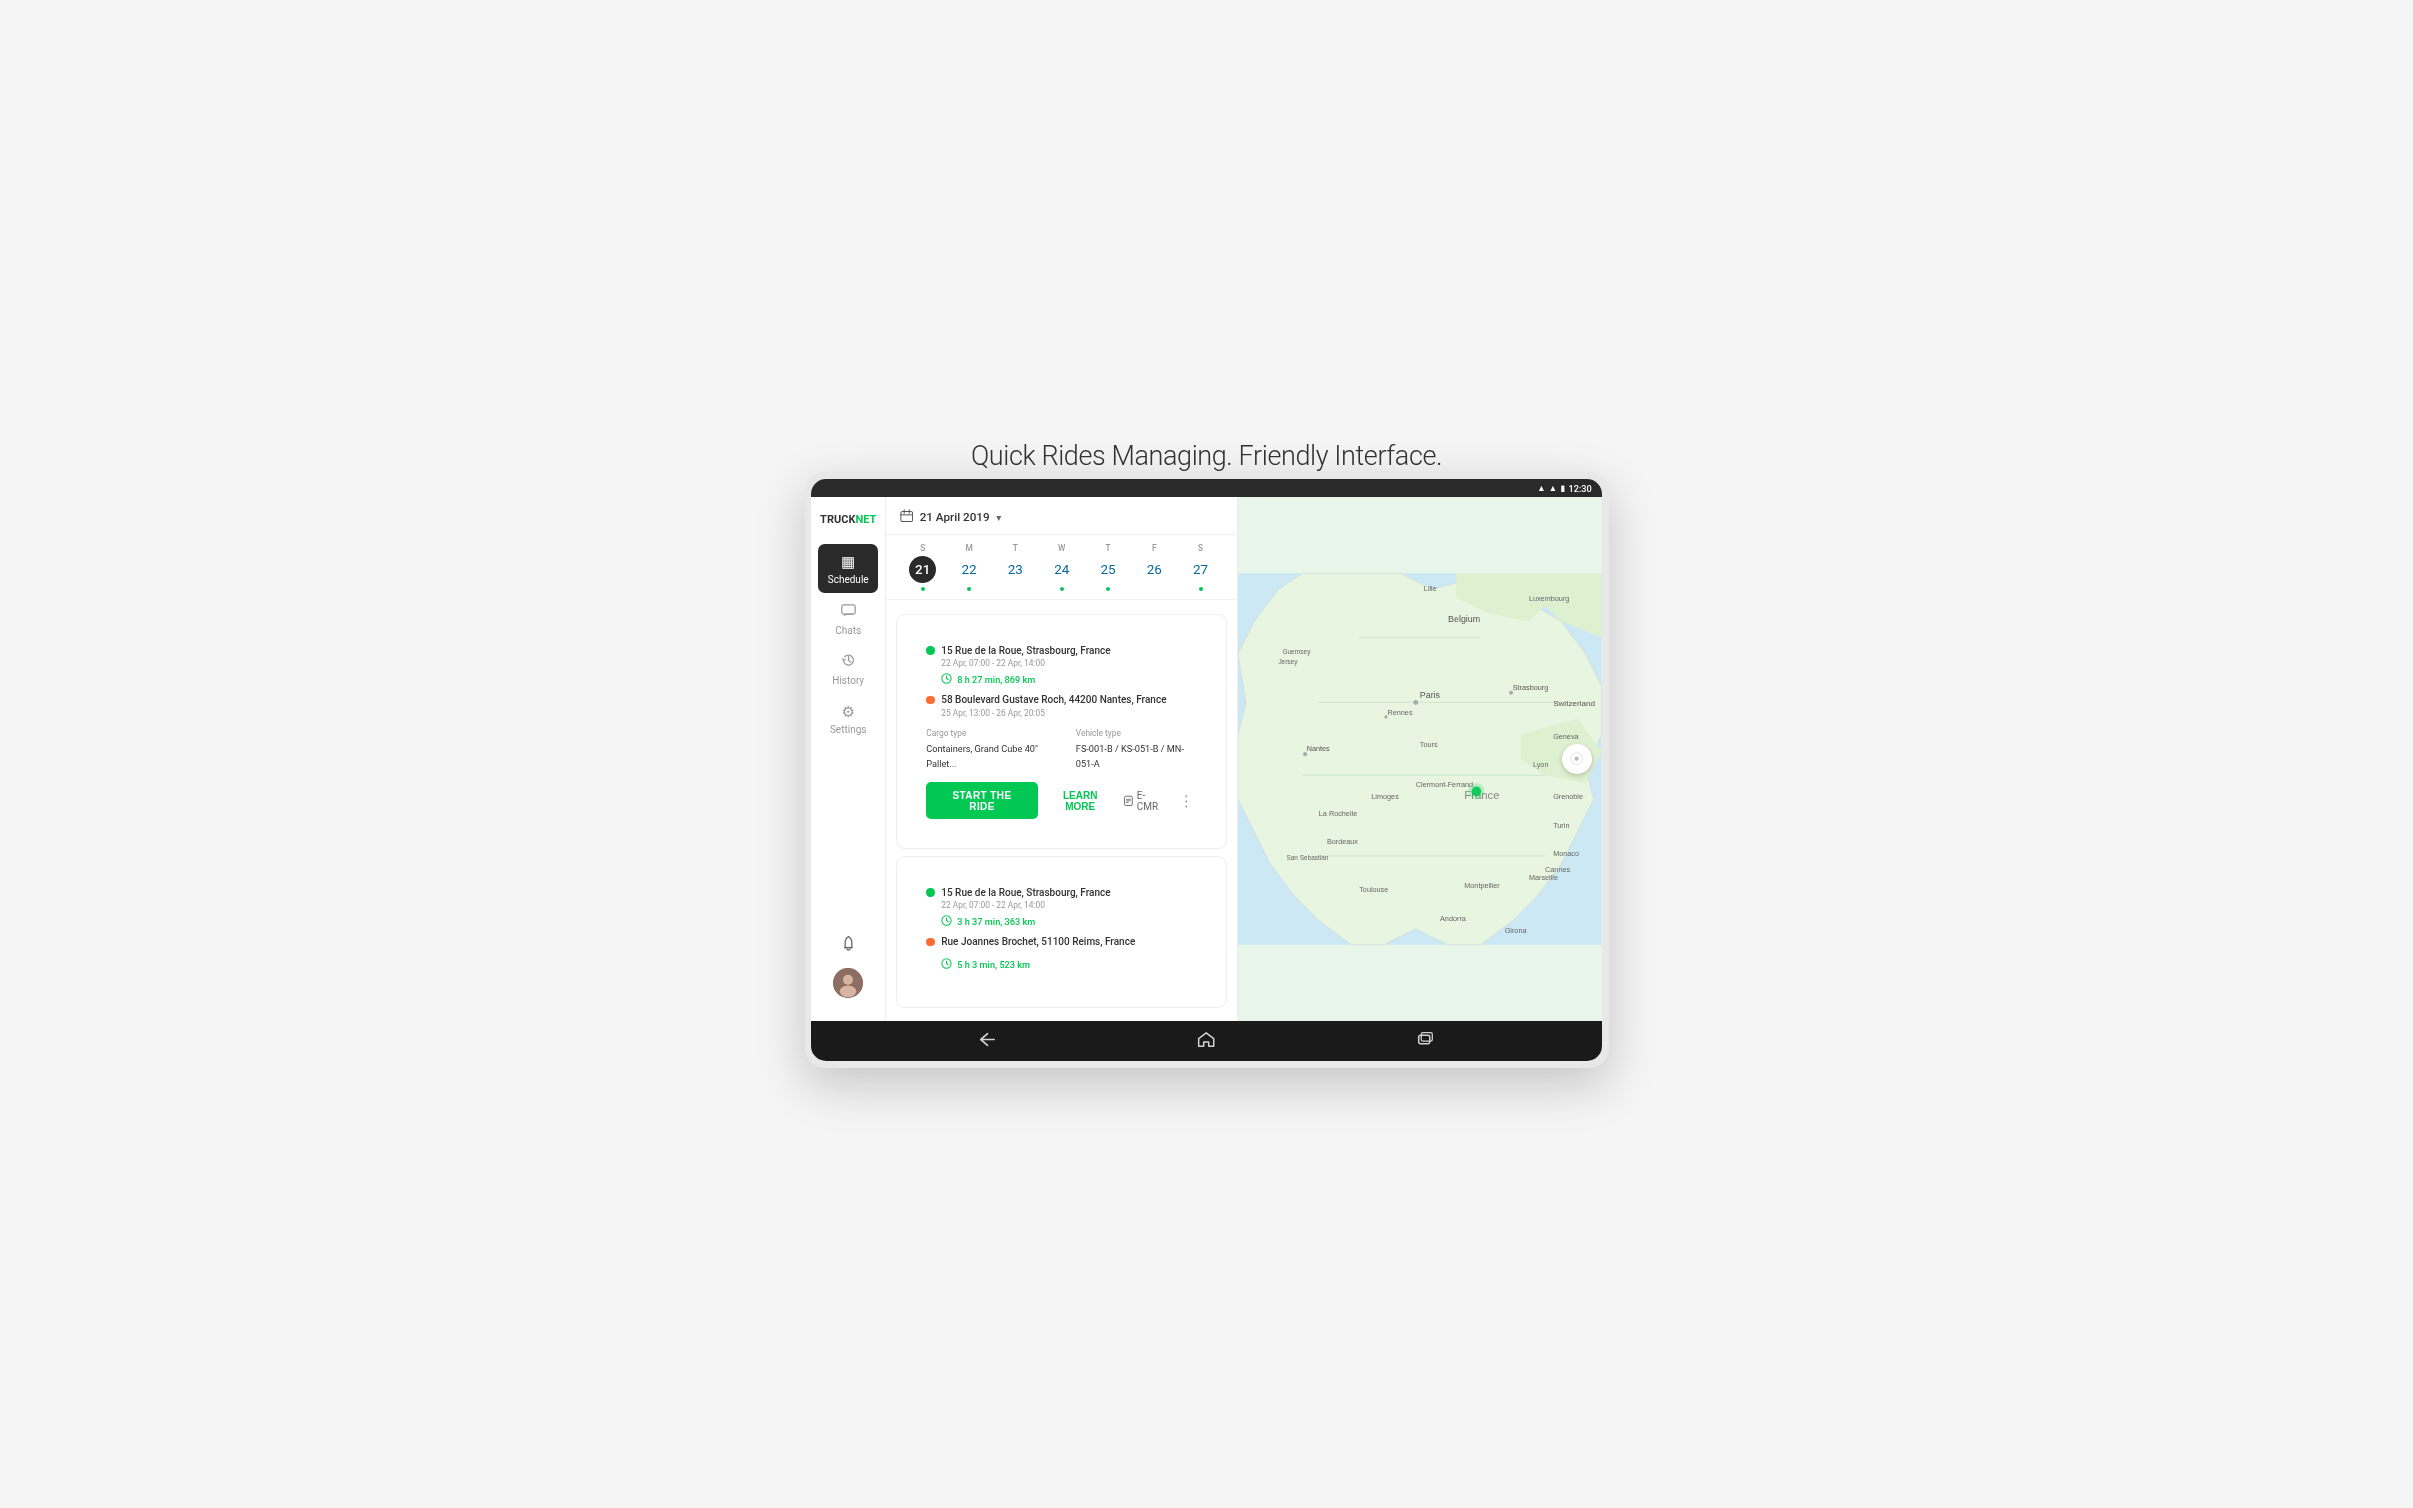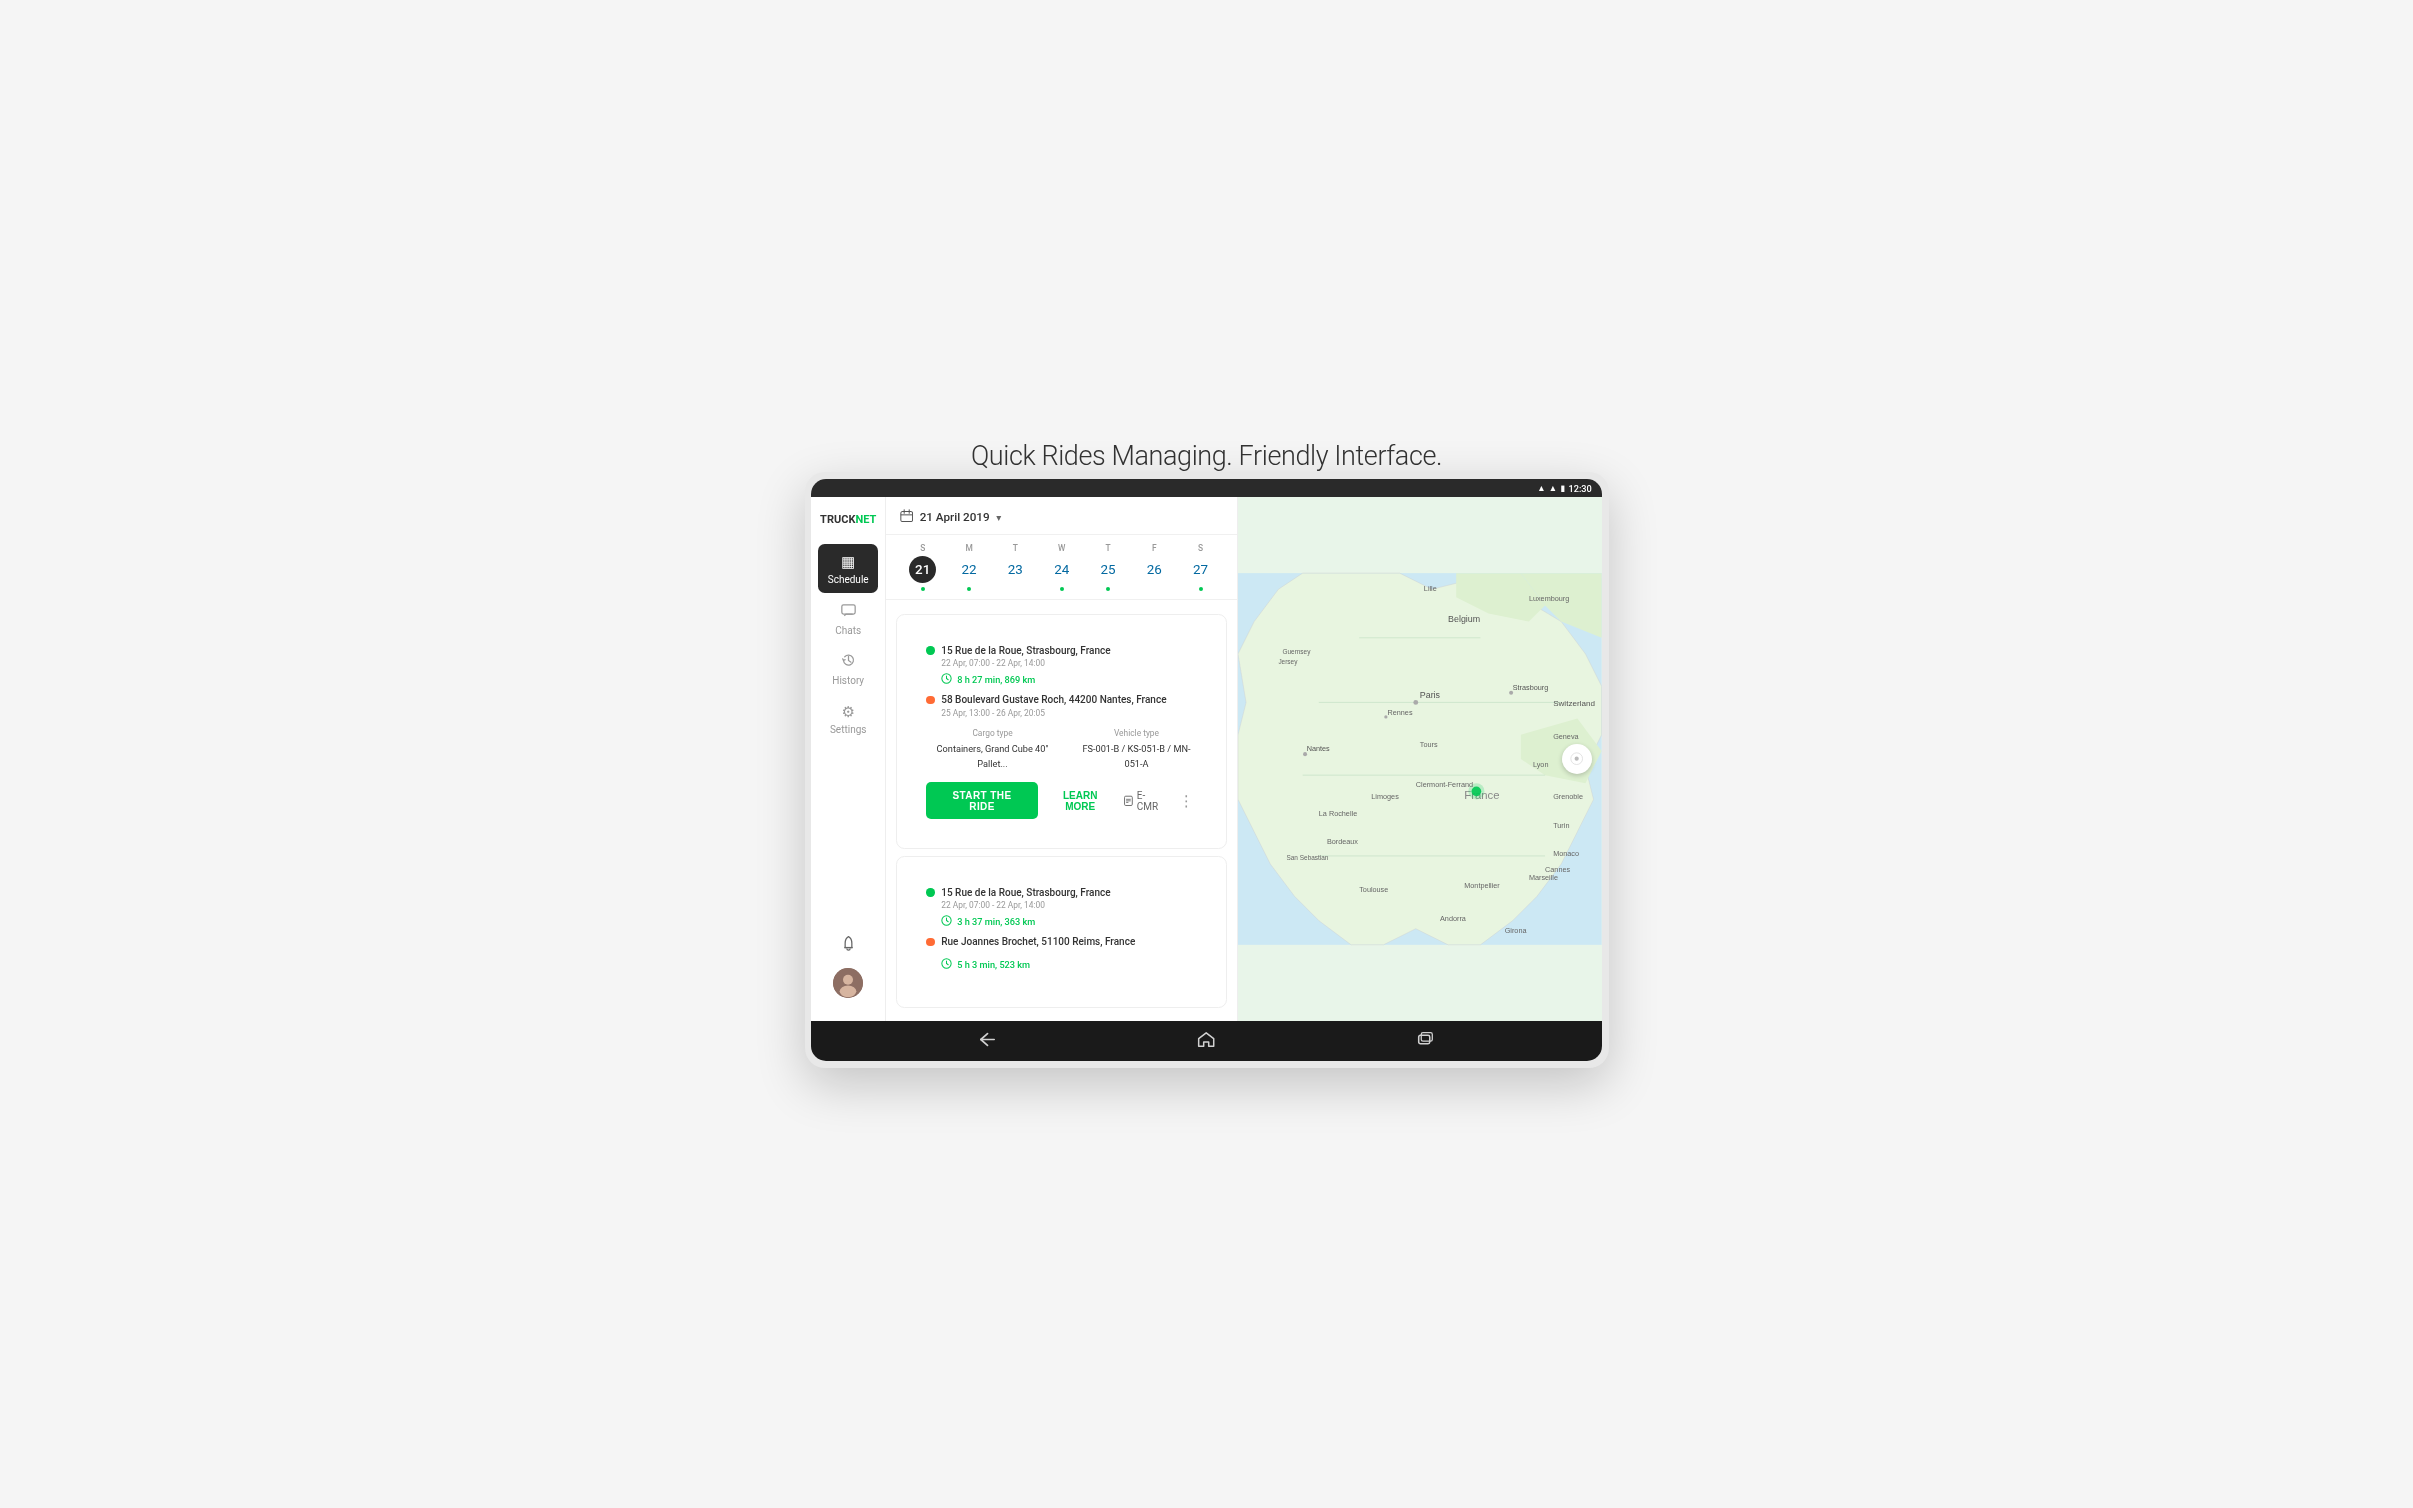--- a/index.html
+++ b/index.html
@@ -266,21 +266,20 @@
     .ride-dest {
       display: flex;
       align-items: flex-start;
       gap: 6.7px;
       margin-bottom: 10px;
     }
     .cargo-row {
       display: flex;
       gap: 17px;
       margin-bottom: 11.7px;
-      text-align: center;
     }
     .cargo-col label {
       font-size: 8.4px;
       color: #999;
       display: block;
       margin-bottom: 2.5px;
     }
     .cargo-col span {
       font-size: 9.2px;
       color: #333;

